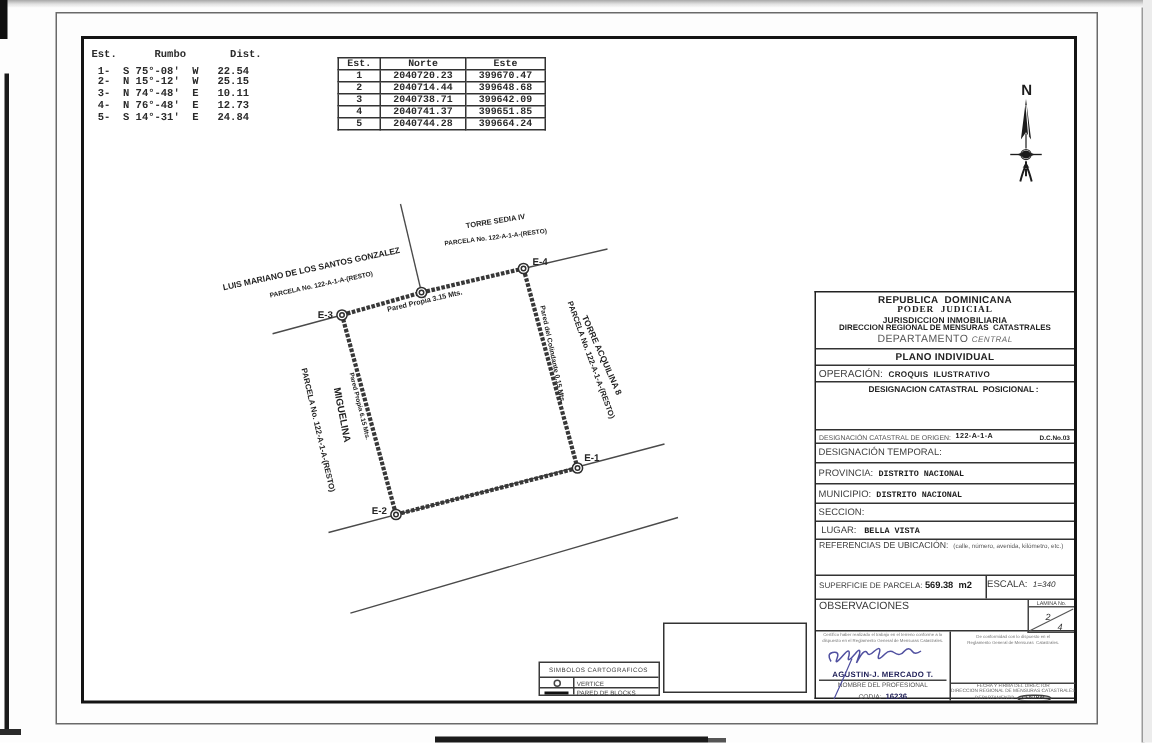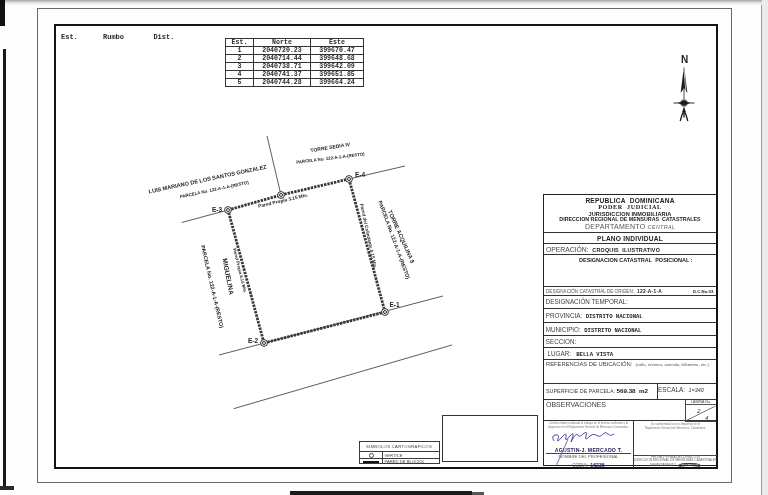--- a/index.html
+++ b/index.html
@@ -28,20 +28,25 @@
   <div class="abs" style="left:761px;top:0;width:1.5px;height:495px;background:#9a9a9a;"></div>
   <div class="abs" style="left:0;top:0;width:768px;height:5px;background:linear-gradient(180deg,#a8a8a8,#e2e2e2 55%,#f9f9f9);"></div>
   <div class="abs" style="left:762px;top:0;width:6px;height:495px;background:#ececec;"></div>
   <div class="abs" style="left:0;top:0;width:5px;height:26px;background:#101010;"></div>
   <div class="abs" style="left:0;top:486px;width:14px;height:4px;background:#2a2a2a;"></div>
 
   <div class="abs" id="thinframe"></div>
   <div class="abs" id="thickframe"></div>
 
   <div class="abs" style="left:61px;top:33.3px;font-family:'Liberation Mono',monospace;font-size:7px;font-weight:bold;color:#2b2b2b;white-space:pre;">Est.      Rumbo       Dist.</div>
+  <div class="abs" id="tbl1" style="left:61px;top:44.6px;"> 1-  S 75°-08'  W   22.54
+ 2-  N 15°-12'  W   25.15
+ 3-  N 74°-48'  E   10.11
+ 4-  N 76°-48'  E   12.73
+ 5-  S 14°-31'  E   24.84</div>
 
   <table class="abs" id="tbl2" cellspacing="0">
     <tbody>
         <tr>
           <td style="width:27px;">Est.</td>
           <td style="width:56px;">Norte</td>
           <td style="width:52px;">Este</td>
         </tr>
     <tr>
           <td>1</td>

